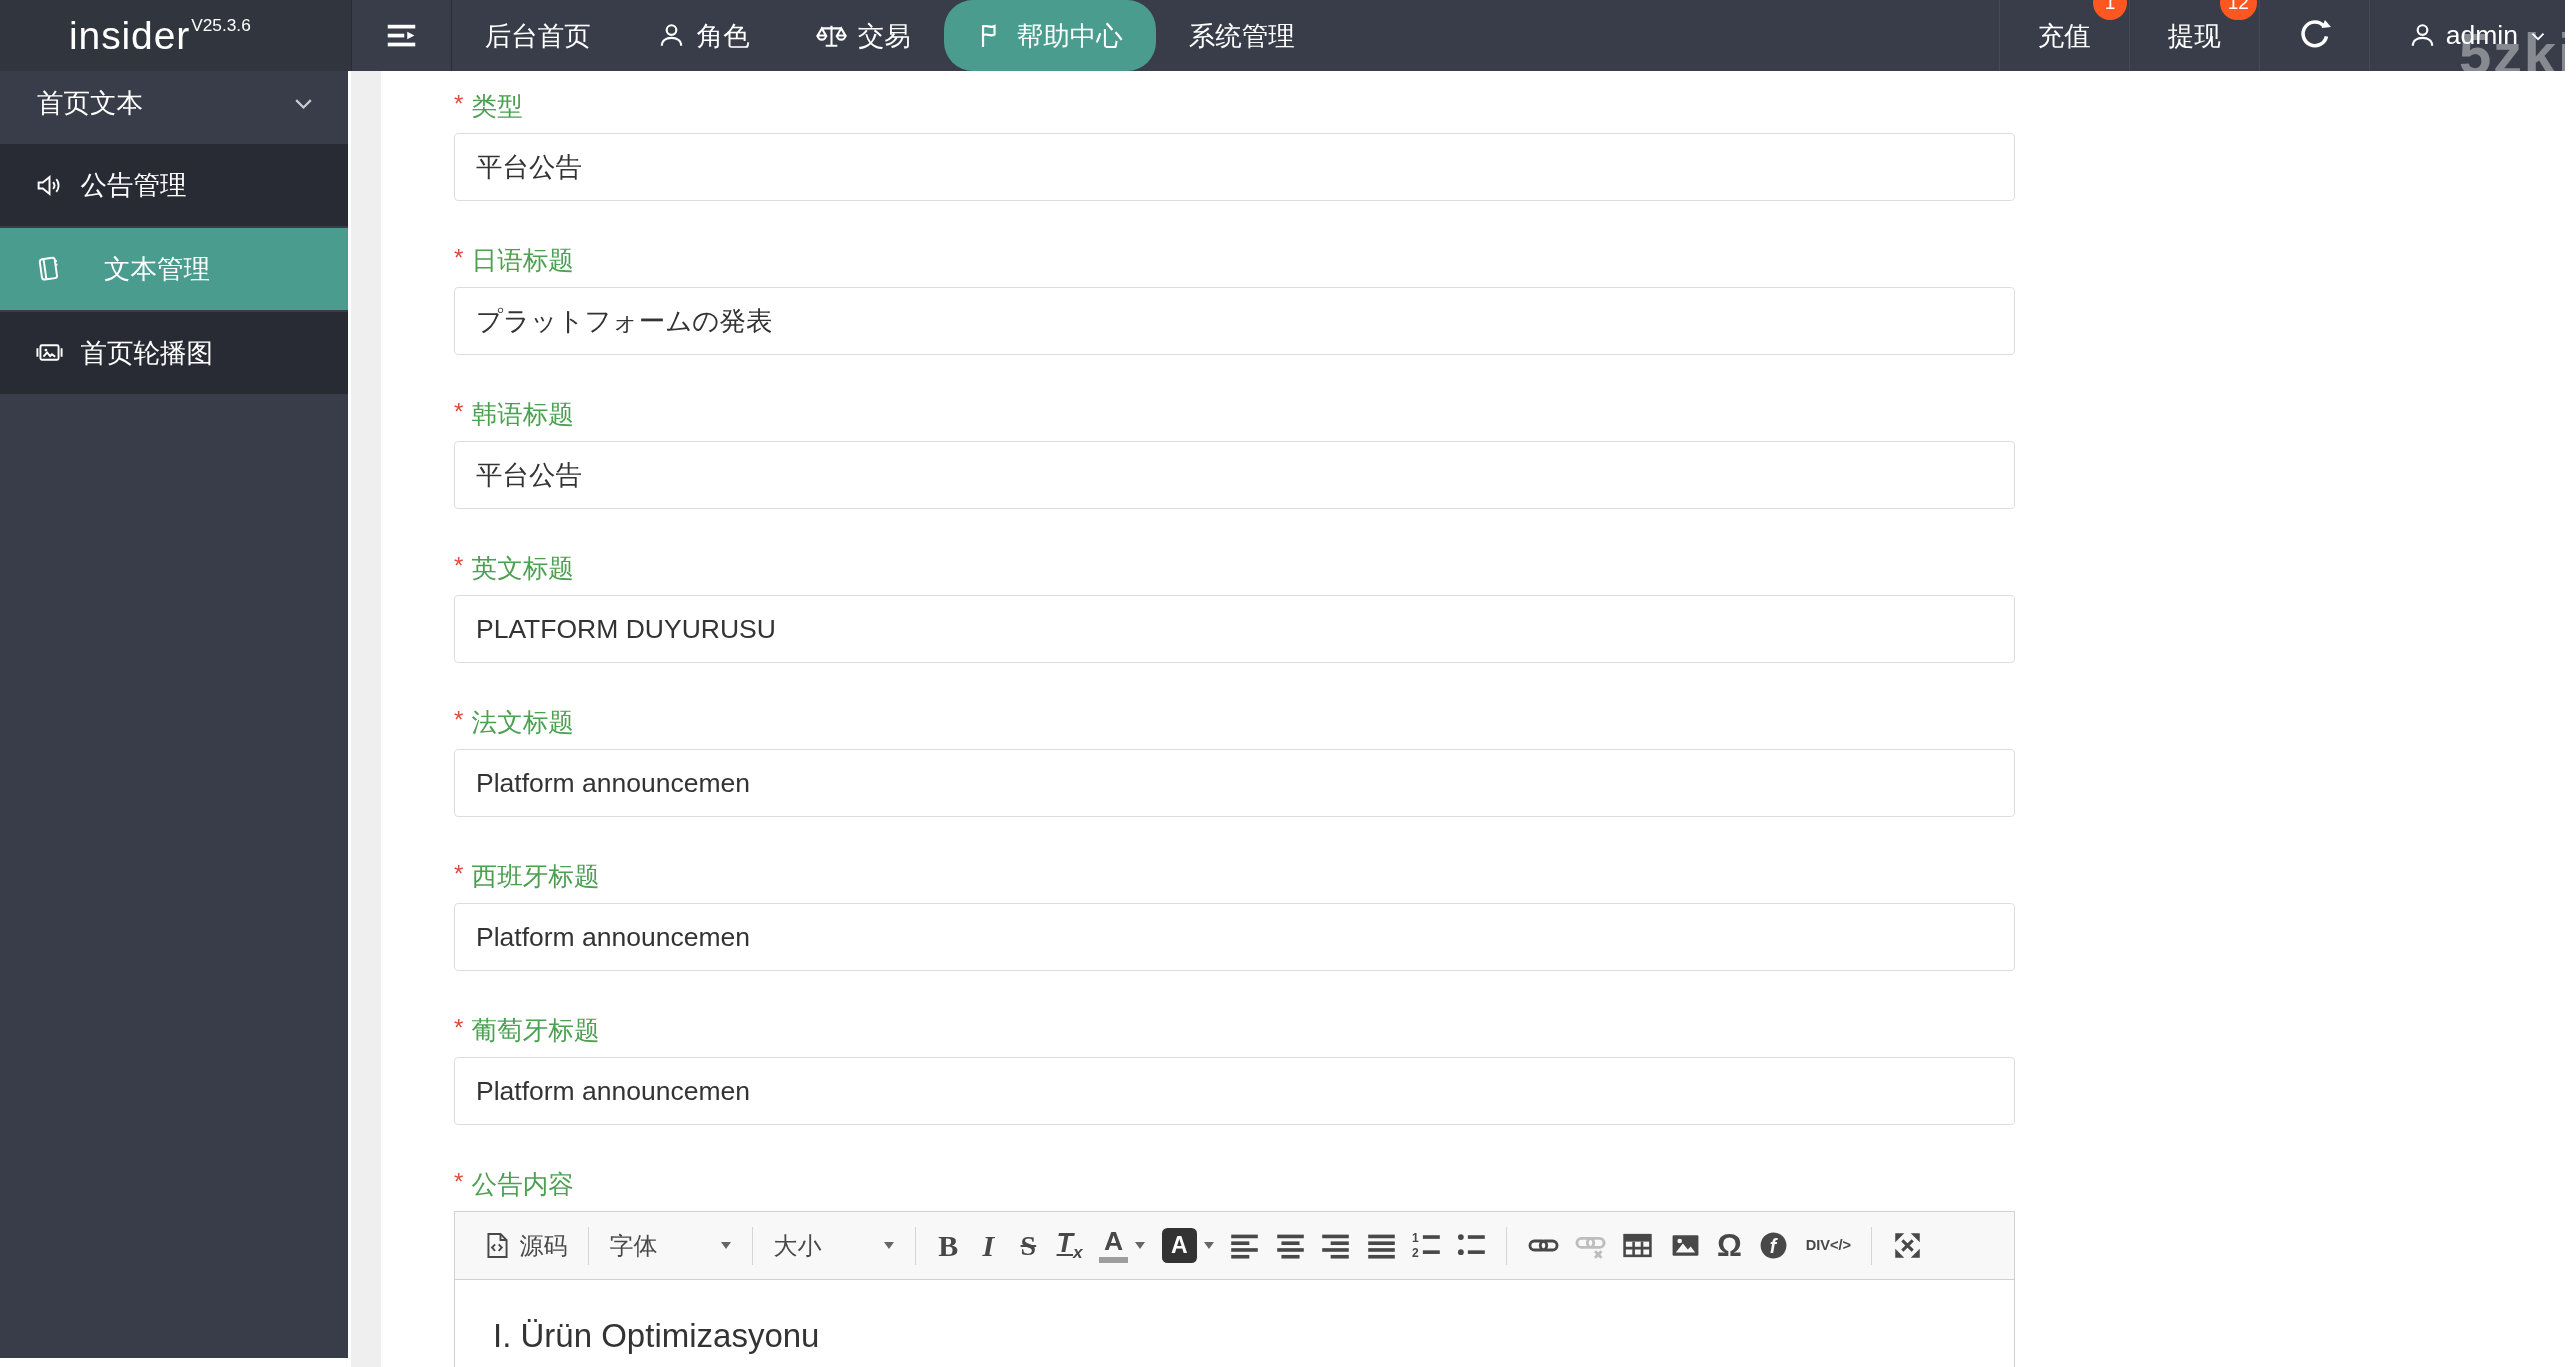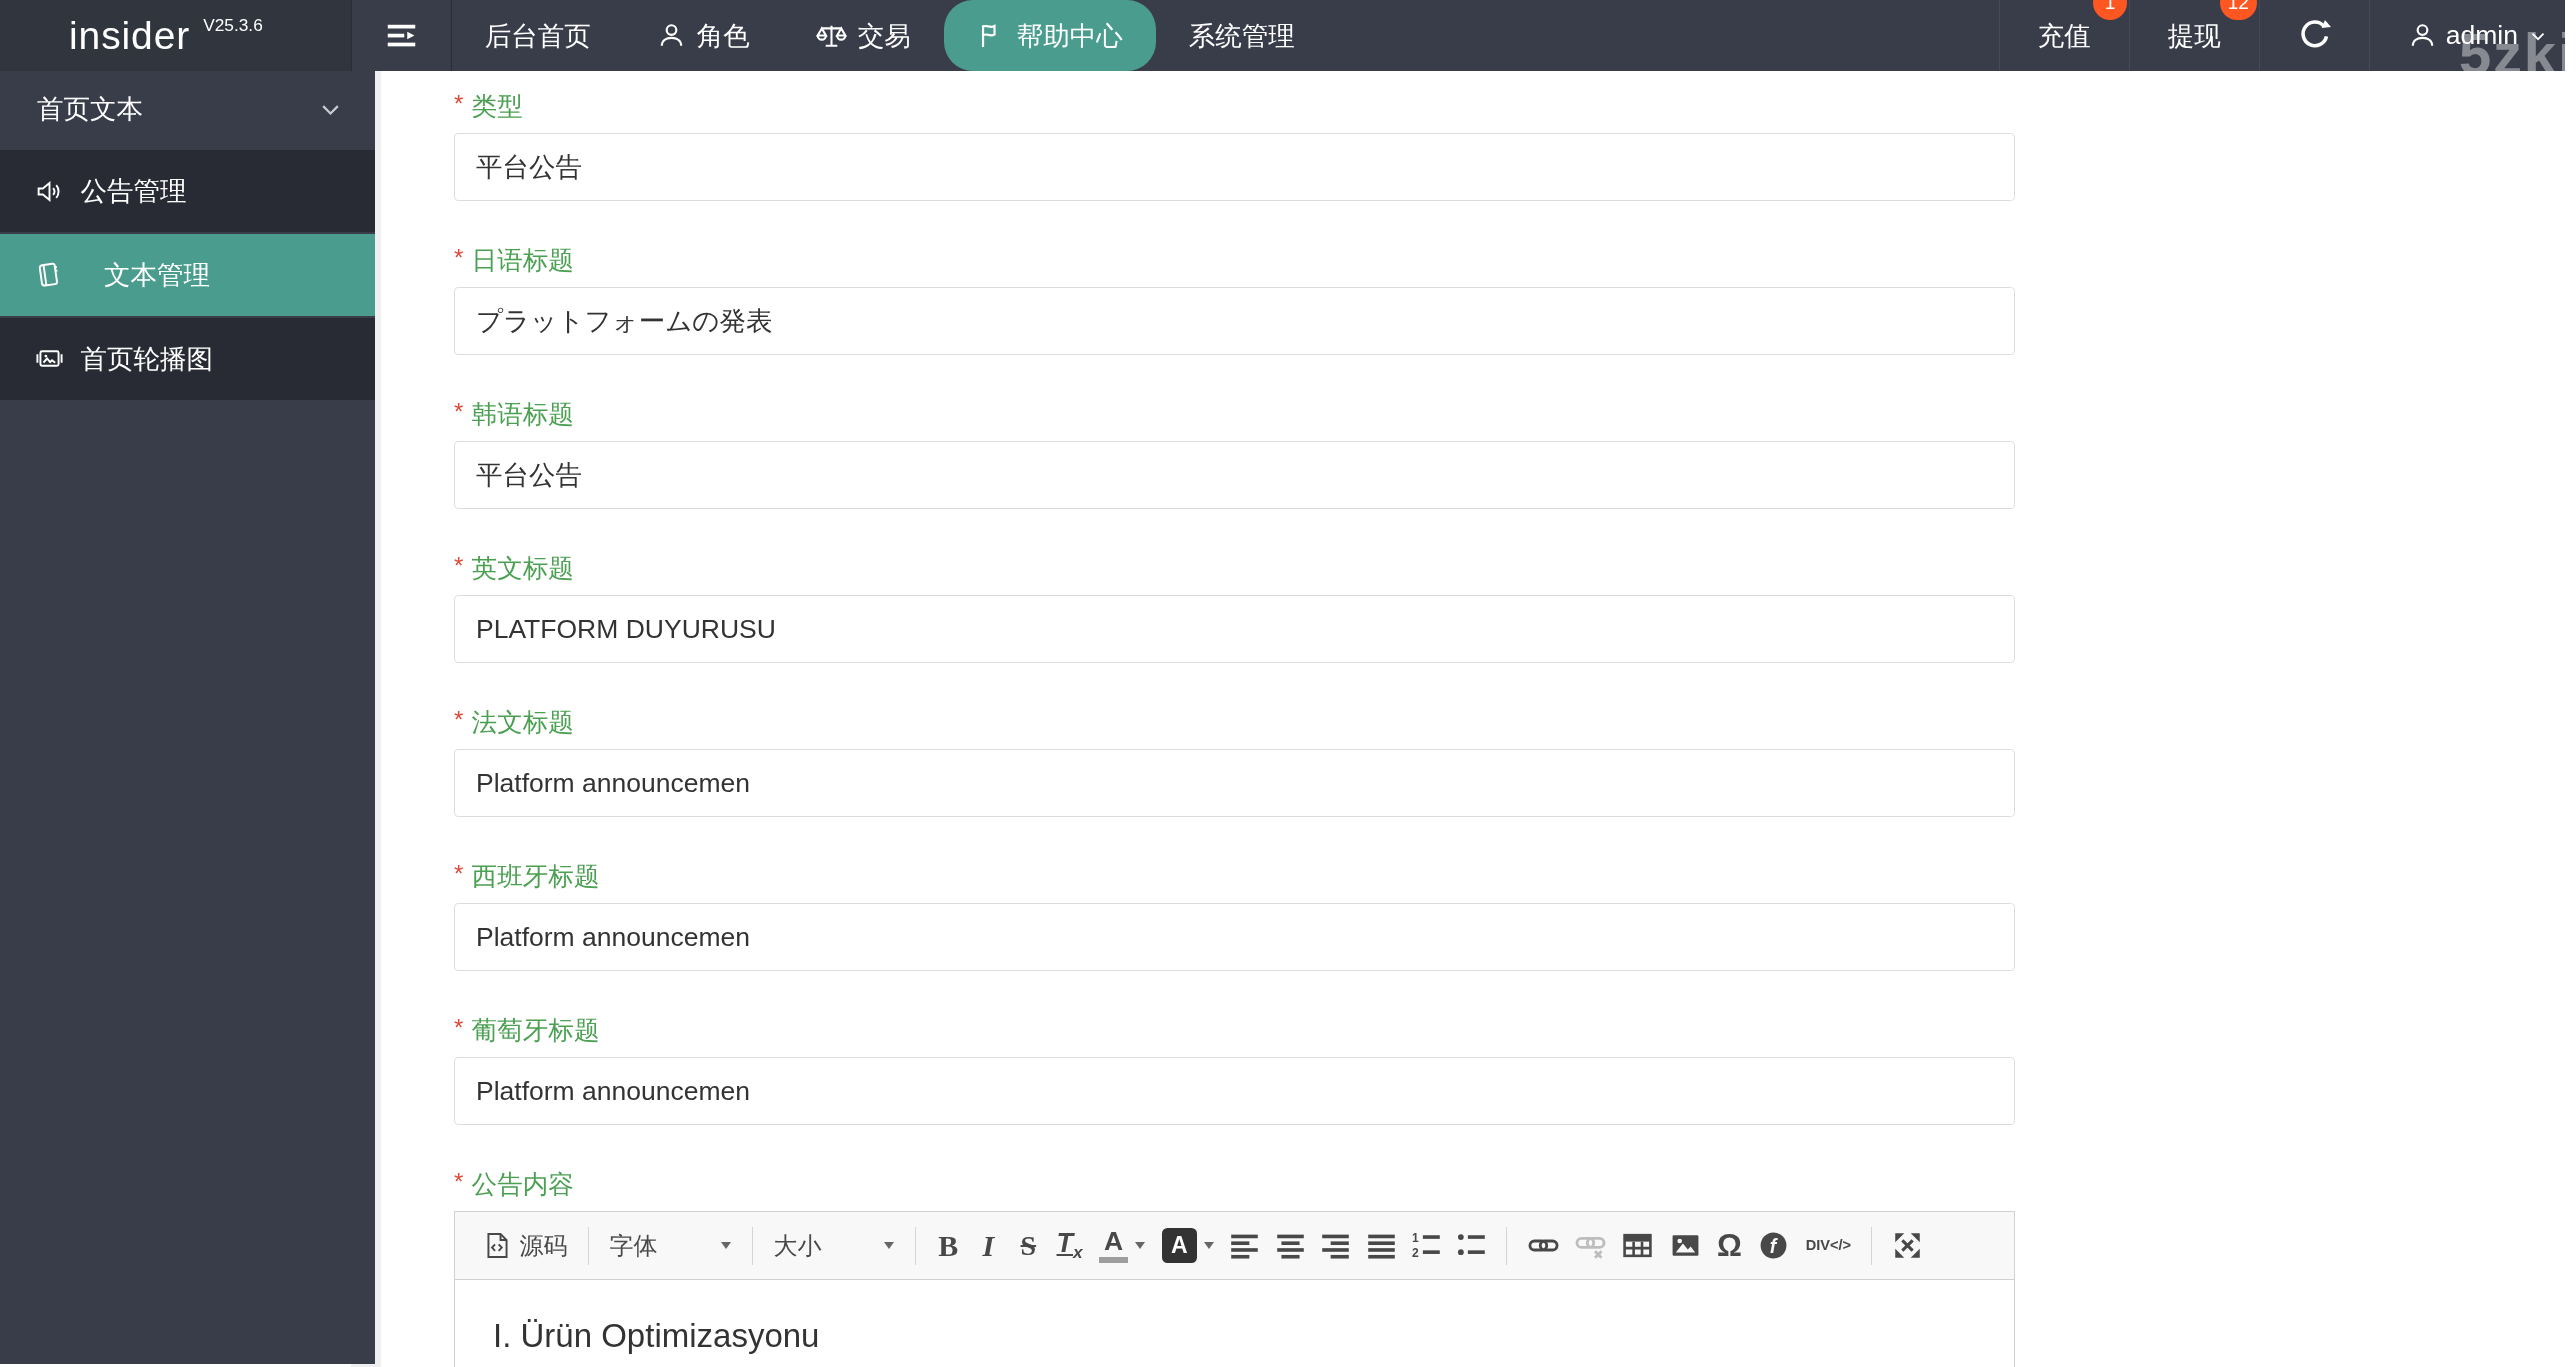--- a/index.html
+++ b/index.html
@@ -8,34 +8,34 @@
     --input-border:#DCDCDC; --ed-border:#D1D1D1; --toolbar-bg:#F8F8F8; --strip-gray:#EFEFEF;
   }
   *{margin:0;padding:0;box-sizing:border-box;font-family:"Liberation Sans","DejaVu Sans",sans-serif;}
   html,body{margin:0;padding:0;background:#fff;}
   .page{position:relative;width:2576px;height:1367px;overflow:hidden;background:#fff;}
 
   
   .navbar{position:absolute;top:0;left:0;width:2576px;height:71px;background:var(--navbar-dark);display:flex;align-items:stretch;color:#fff;z-index:40;}
   .logo-area{width:351px;background:var(--logo-dark);display:flex;align-items:center;padding-left:69px;flex:0 0 auto;}
   .logo-text{font-size:39px;color:#fff;letter-spacing:0.9px;}
-  .logo-ver{font-size:17.3px;color:#fff;margin-left:13px;margin-top:-20px;}
+  .logo-ver{font-size:17.3px;color:#fff;margin-left:1px;margin-top:-20px;}
   .nav-sep{width:0.9px;background:rgba(0,0,0,.25);flex:0 0 auto;}
   .nav-burger{width:99px;display:flex;align-items:center;justify-content:center;cursor:pointer;flex:0 0 auto;}
   .nav-item{display:flex;align-items:center;gap:11px;padding:0 33px;font-size:26.5px;color:#fff;cursor:pointer;flex:0 0 auto;}
   .nav-item.active{background:var(--accent-teal);border-radius:29px;}
   .nav-spacer{flex:1 1 auto;}
   .nav-right-item{position:relative;display:flex;align-items:center;justify-content:center;gap:9px;padding:0 38px;font-size:26.5px;cursor:pointer;border-left:0.9px solid rgba(255,255,255,.07);flex:0 0 auto;}
   .nav-badge{position:absolute;top:-13.7px;right:1.8px;min-width:34px;height:34px;padding:0 8.2px;background:var(--badge-orange);color:#fff;font-size:19px;border-radius:17.3px;display:flex;align-items:center;justify-content:center;}
   .user-area{padding-right:27px;}
   .watermark{position:absolute;left:2459px;top:20px;font-size:58px;font-weight:700;letter-spacing:1.8px;color:rgba(255,255,255,.40);z-index:50;pointer-events:none;}
   .edge-strip{position:absolute;right:0;top:0;width:11px;height:100%;background:#fff;z-index:60;}
 
   
-  .sidebar{position:absolute;top:68px;left:0;width:375px;height:1296px;background:var(--navbar-dark);z-index:30;}
+  .sidebar{position:absolute;top:62px;left:0;width:348px;height:1296px;background:var(--navbar-dark);z-index:30;}
   .side-header{height:82px;display:flex;align-items:center;justify-content:space-between;padding:0 31px 0 37px;color:#fff;font-size:26.5px;cursor:pointer;}
   .side-item{height:82px;margin-bottom:1.8px;display:flex;align-items:center;gap:16.4px;padding-left:35px;background:var(--row-dark);color:#fff;font-size:26.5px;cursor:pointer;}
   .side-item.active{background:var(--accent-teal);gap:40px;}
 
   .gap-strip{position:absolute;top:71px;left:351px;width:30px;height:1296px;background:var(--strip-gray);z-index:20;}
 
   
   .content{position:absolute;top:71px;left:382px;right:0;bottom:0;background:#fff;padding:20px 0 0 72px;overflow:hidden;}
   .field{margin-bottom:44px;width:1561px;}
   .field-label{display:flex;align-items:flex-start;gap:8.2px;line-height:31px;margin-bottom:11px;font-size:25.6px;color:var(--label-green);}

